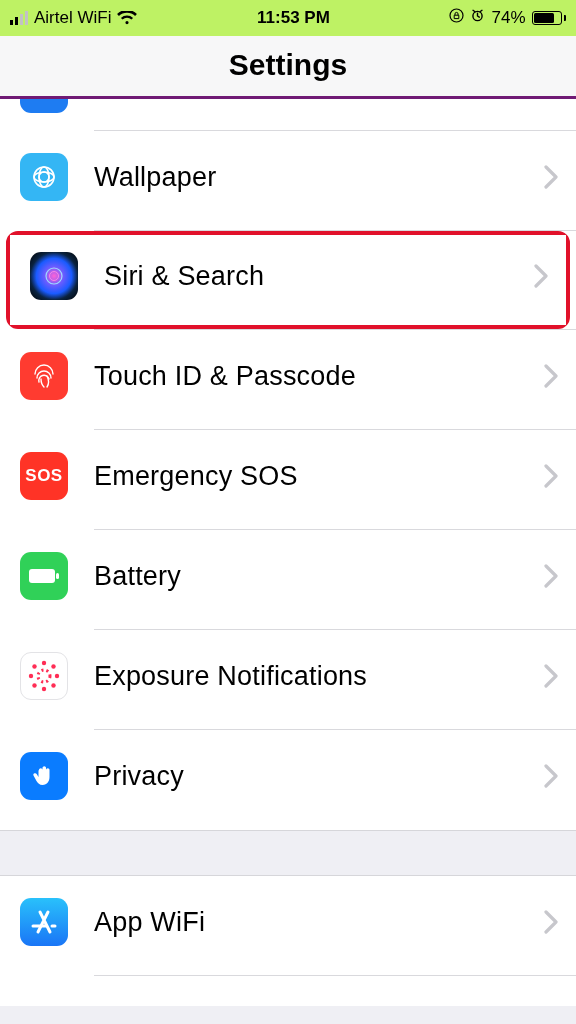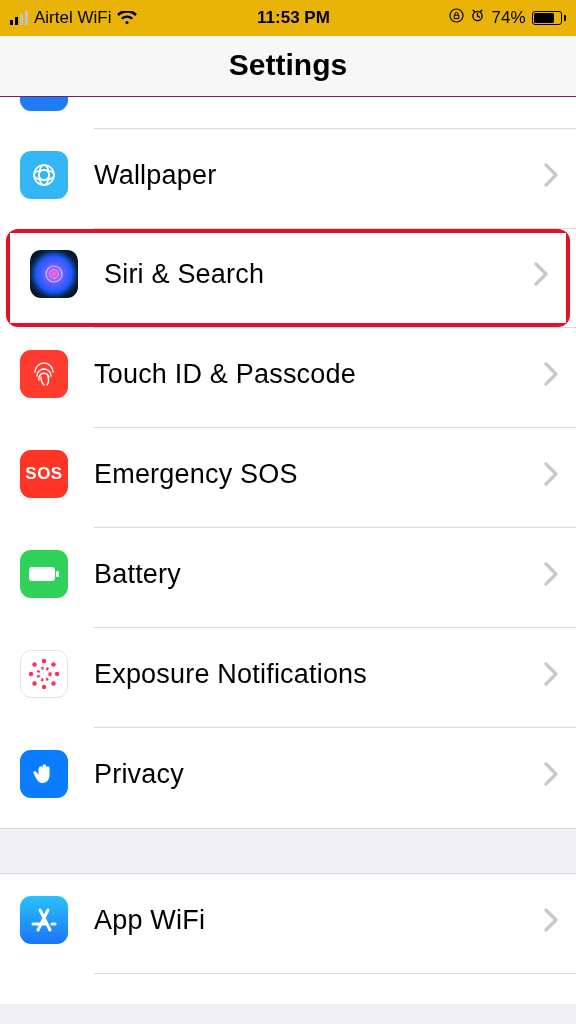--- a/index.html
+++ b/index.html
@@ -1,20 +1,20 @@
 <!DOCTYPE html>
 <html><head>
 <meta charset="utf-8">
 <style>
   * { box-sizing: border-box; margin: 0; padding: 0; }
   html, body { width: 576px; height: 1024px; font-family: -apple-system, "Helvetica Neue", Arial, sans-serif; background:#efeff4; }
   
   .status-bar {
     height: 36px;
-    background: #eab308;
+    background: #bef264;
     display:flex;
     align-items:center;
     justify-content:space-between;
     padding: 0 10px;
     font-size: 17px;
     font-weight: 600;
     color:#000;
   }
   .status-left, .status-right { display:flex; align-items:center; gap:6px; }
   .status-center { flex:1; text-align:center; font-weight:700; }
@@ -29,21 +29,21 @@
   .battery-body { width:30px; height:14px; border:1.5px solid #000; border-radius:3px; position:relative; }
   .battery-fill { position:absolute; left:1px; top:1px; bottom:1px; width:74%; background:#000; border-radius:1.5px;}
   .battery-tip { width:2.5px; height:6px; background:#000; border-radius:0 1px 1px 0;}
   
   .nav-title {
     background:#f7f7f8;
     text-align:center;
     font-size:30px;
     font-weight:700;
     padding: 12px 0 14px 0;
-    border-bottom:1px solid #701a75;
+    border-bottom:3px solid #701a75;
   }
   
   .list { background:#fff; }
   .gap { height:46px; background:#efeff4; }
   .row {
     display:flex;
     align-items:center;
     min-height:100px;
     padding: 0 18px 8px 20px;
     position:relative;

